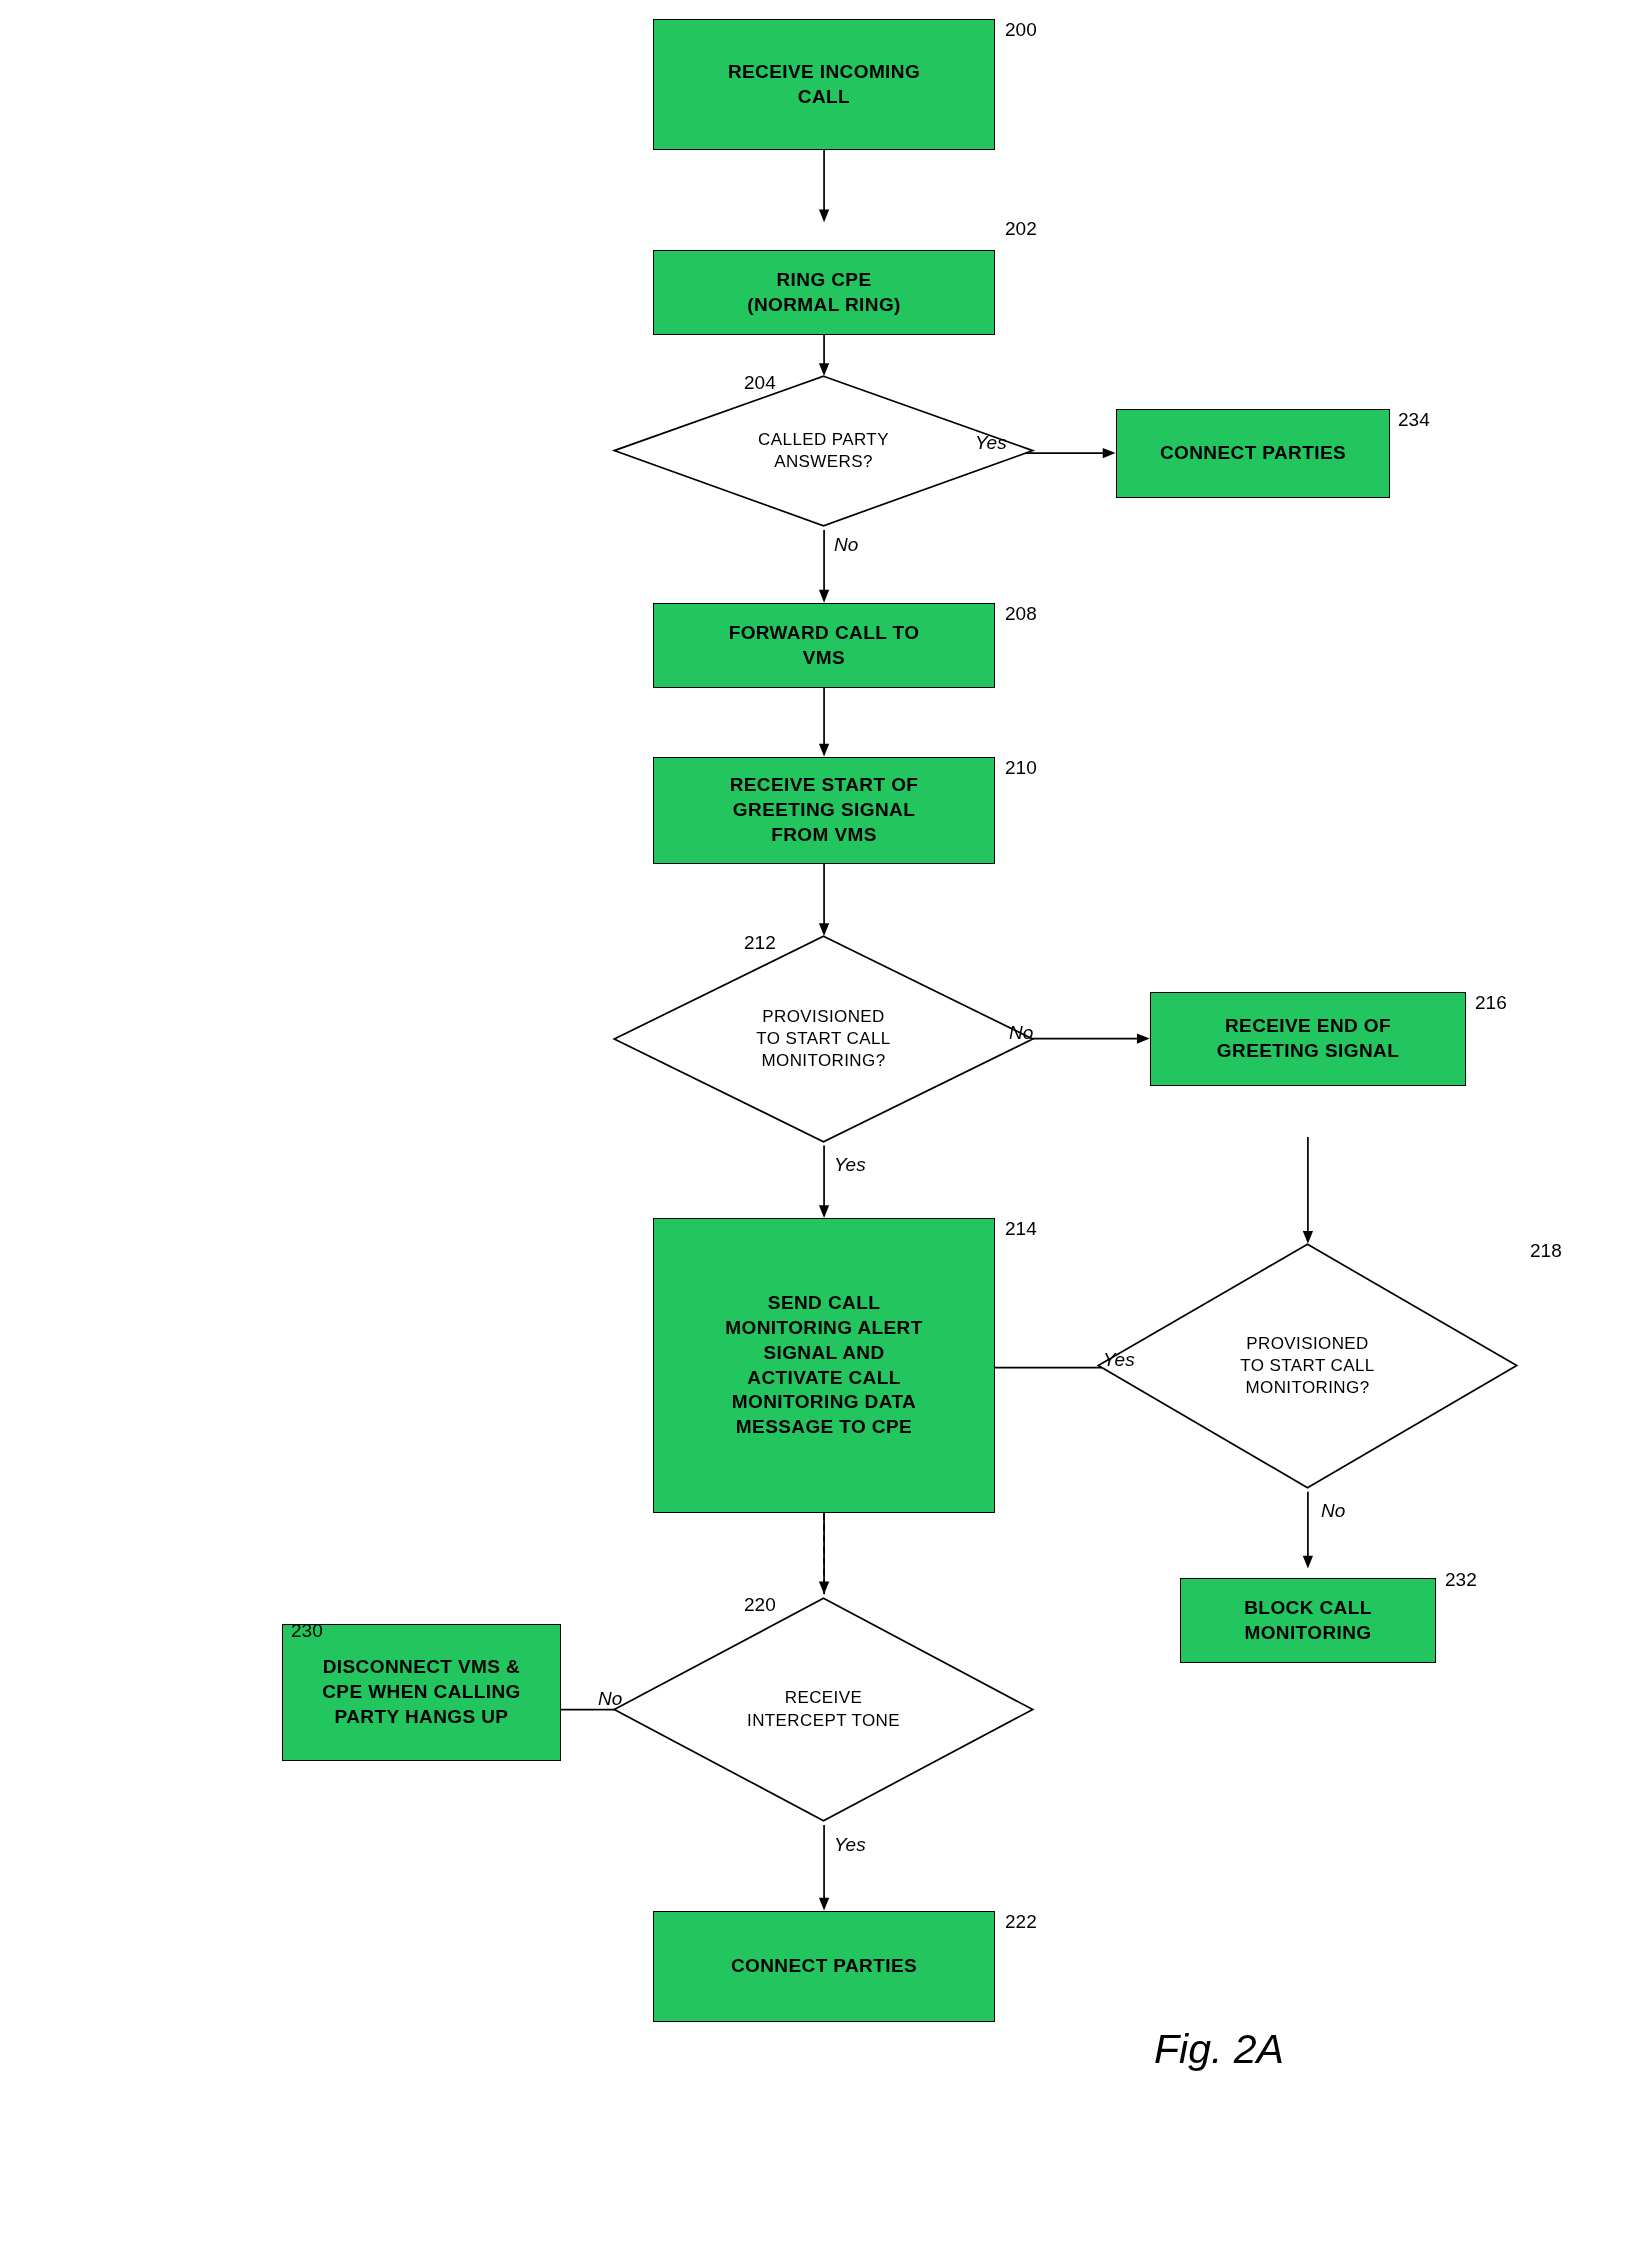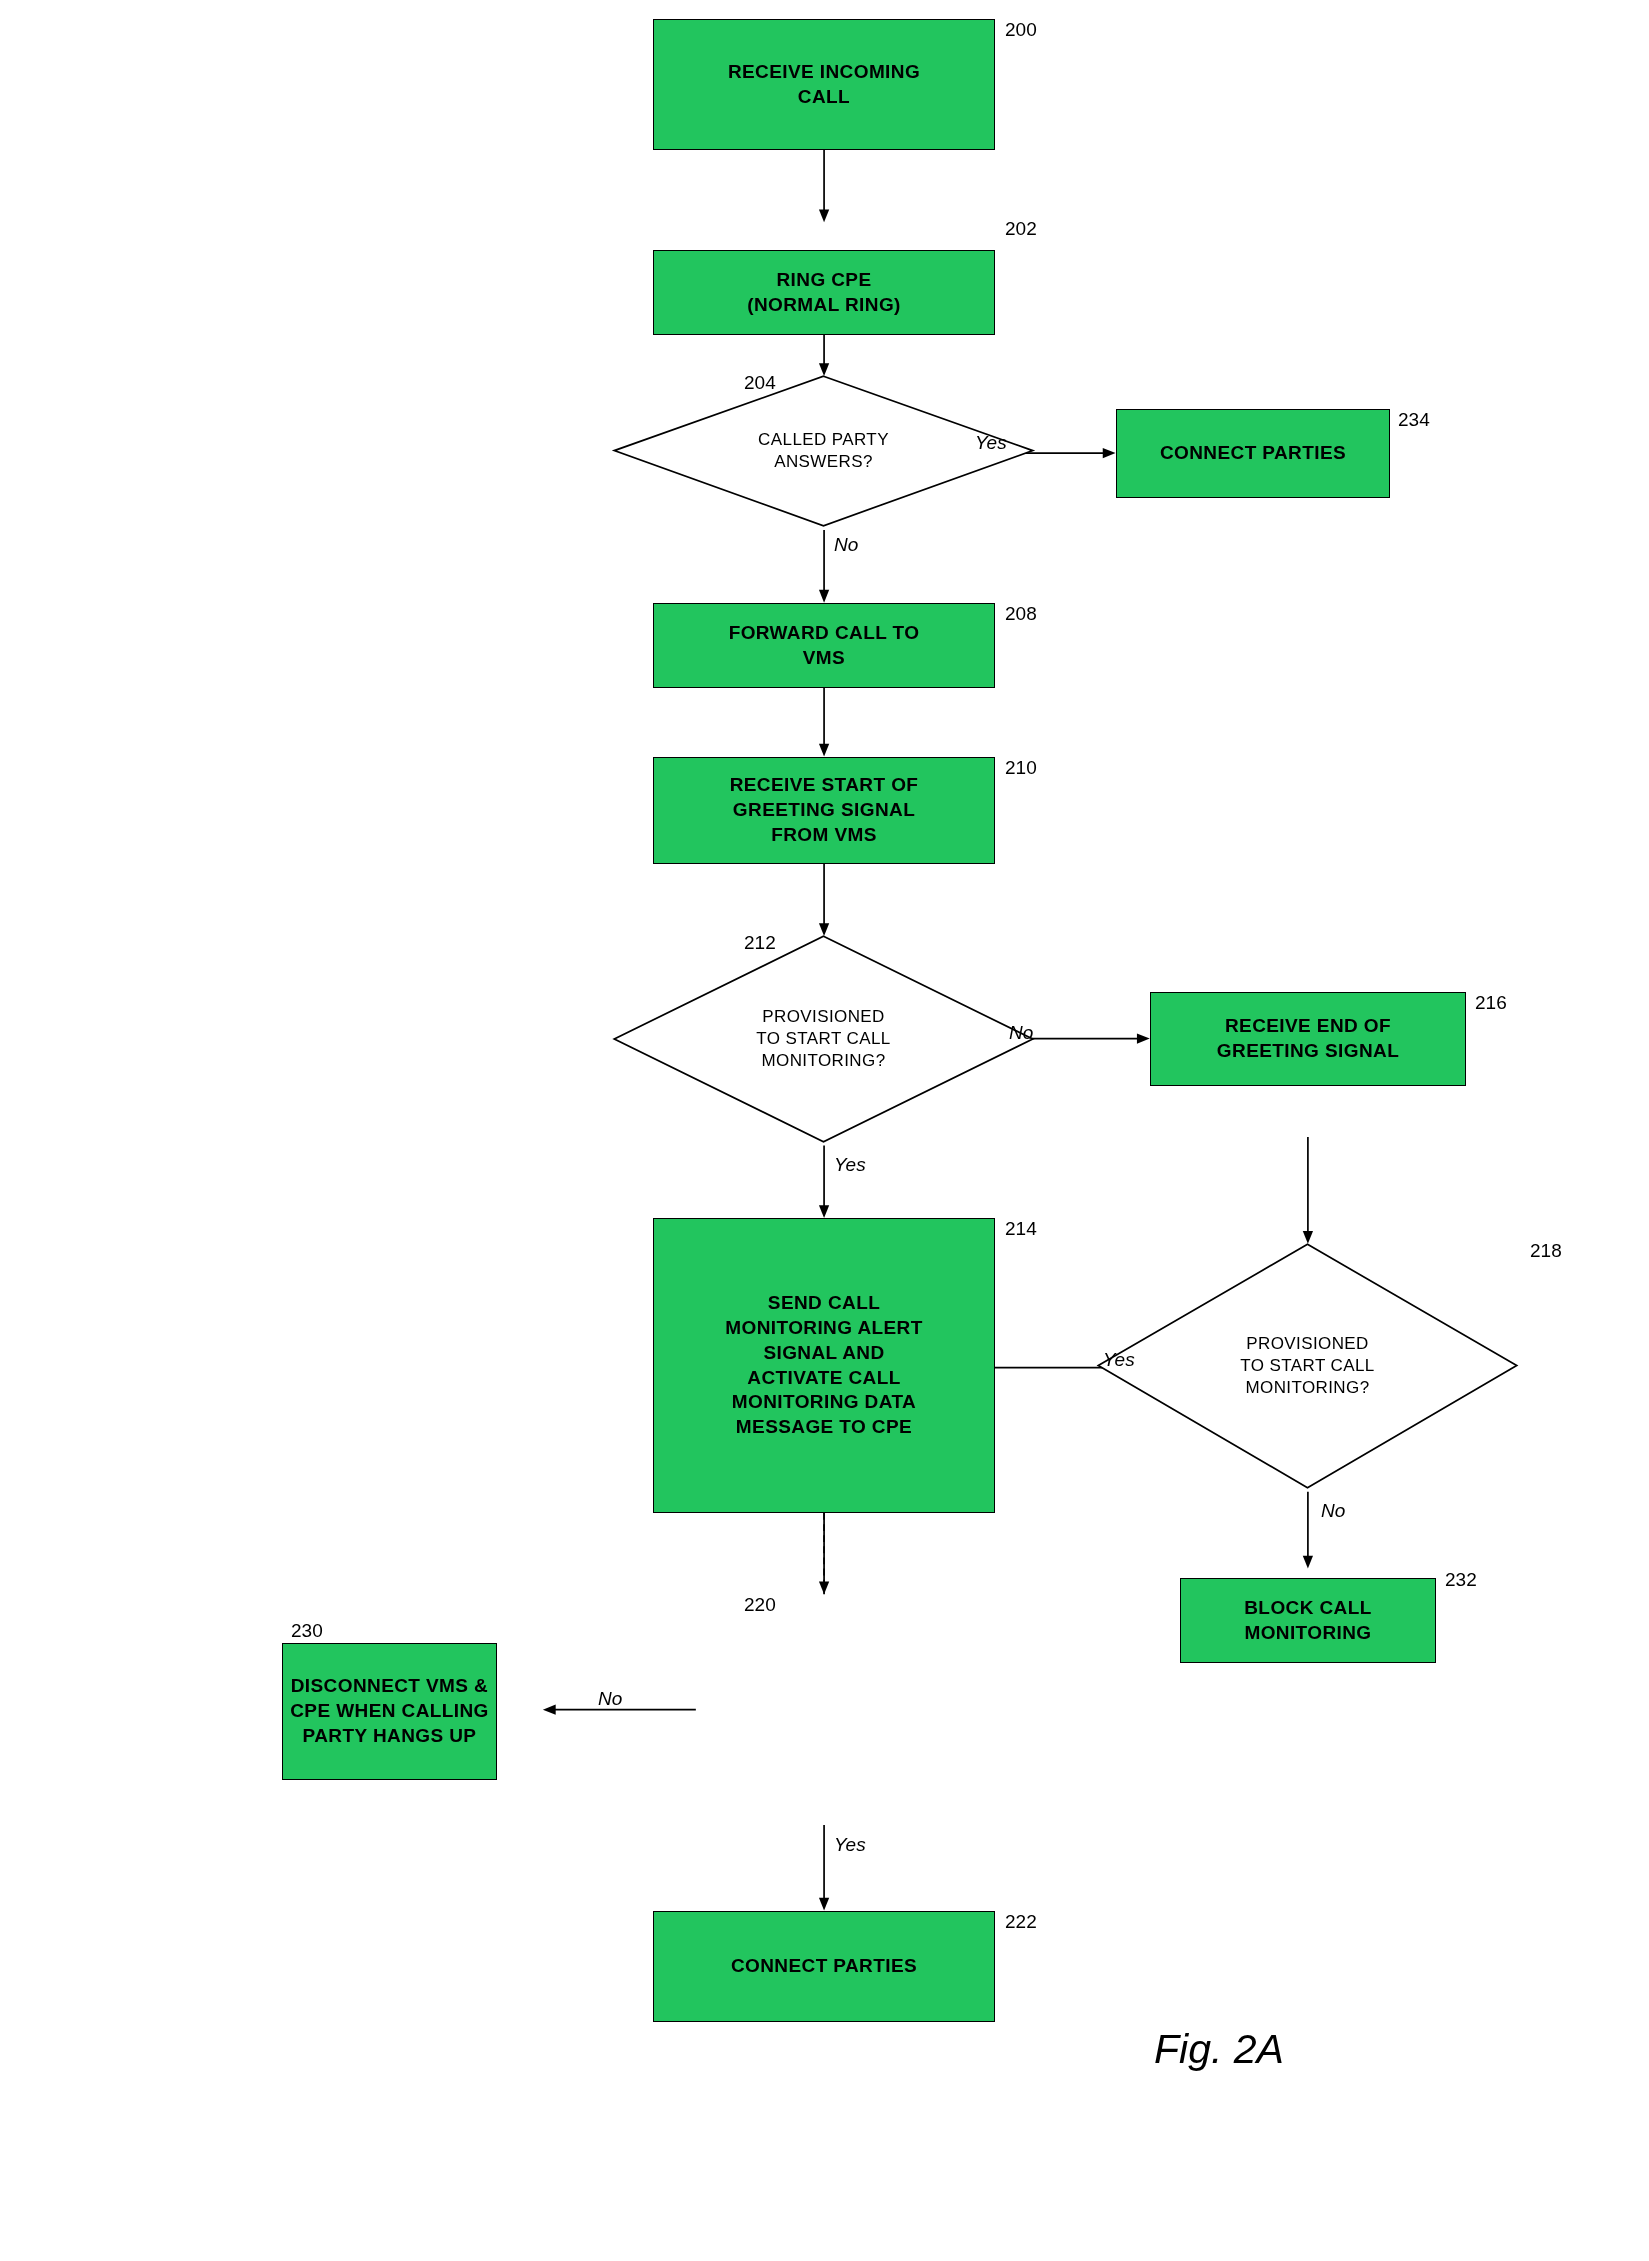--- a/index.html
+++ b/index.html
@@ -209,27 +209,35 @@
   <div class="flow-box" style="left:653px; top:1218px; width:342px; height:295px;">
     <span>SEND CALL<br>MONITORING ALERT<br>SIGNAL AND<br>ACTIVATE CALL<br>MONITORING DATA<br>MESSAGE TO CPE</span>
   </div>
   <span class="label-tag" style="left:1005px; top:1218px;">214</span>
 
   <div class="flow-box" style="left:1180px; top:1569px; width:256px; height:85px;margin-top:9px;">
     <span>BLOCK CALL<br>MONITORING</span>
   </div>
   <span class="label-tag" style="left:1445px; top:1569px;">232</span>
 
+  <div class="flow-diamond" style="left:610px; top:1594px; width:427px; height:231px;">
+    <svg viewBox="0 0 500 270" preserveAspectRatio="none">
+      <polygon points="250,5 495,135 250,265 5,135" fill="#fff" stroke="#000" stroke-width="2"></polygon>
+    </svg>
+    <div class="diamond-inner">
+      <span>RECEIVE<br>INTERCEPT TONE</span>
+    </div>
+  </div>
   <span class="label-tag" style="left:744px; top:1594px;">220</span>
 
   <span class="arrow-label" style="left:598px; top:1688px;">No</span>
 
   <span class="arrow-label" style="left:834px; top:1834px;">Yes</span>
 
-  <div class="flow-box" style="left:282px; top:1624px; width:215px; height:137px;margin-top:19px;">
+  <div class="flow-box" style="left:282px; top:1624px; width:279px; height:137px;">
     <span>DISCONNECT VMS &amp;<br>CPE WHEN CALLING<br>PARTY HANGS UP</span>
   </div>
   <span class="label-tag" style="left:291px; top:1620px;">230</span>
 
   <div class="flow-box" style="left:653px; top:1911px; width:342px; height:111px;">
     <span>CONNECT PARTIES</span>
   </div>
   <span class="label-tag" style="left:1005px; top:1911px;">222</span>
 
   <span class="fig-label" style="left:1154px; top:2026px;">Fig. 2A</span>

